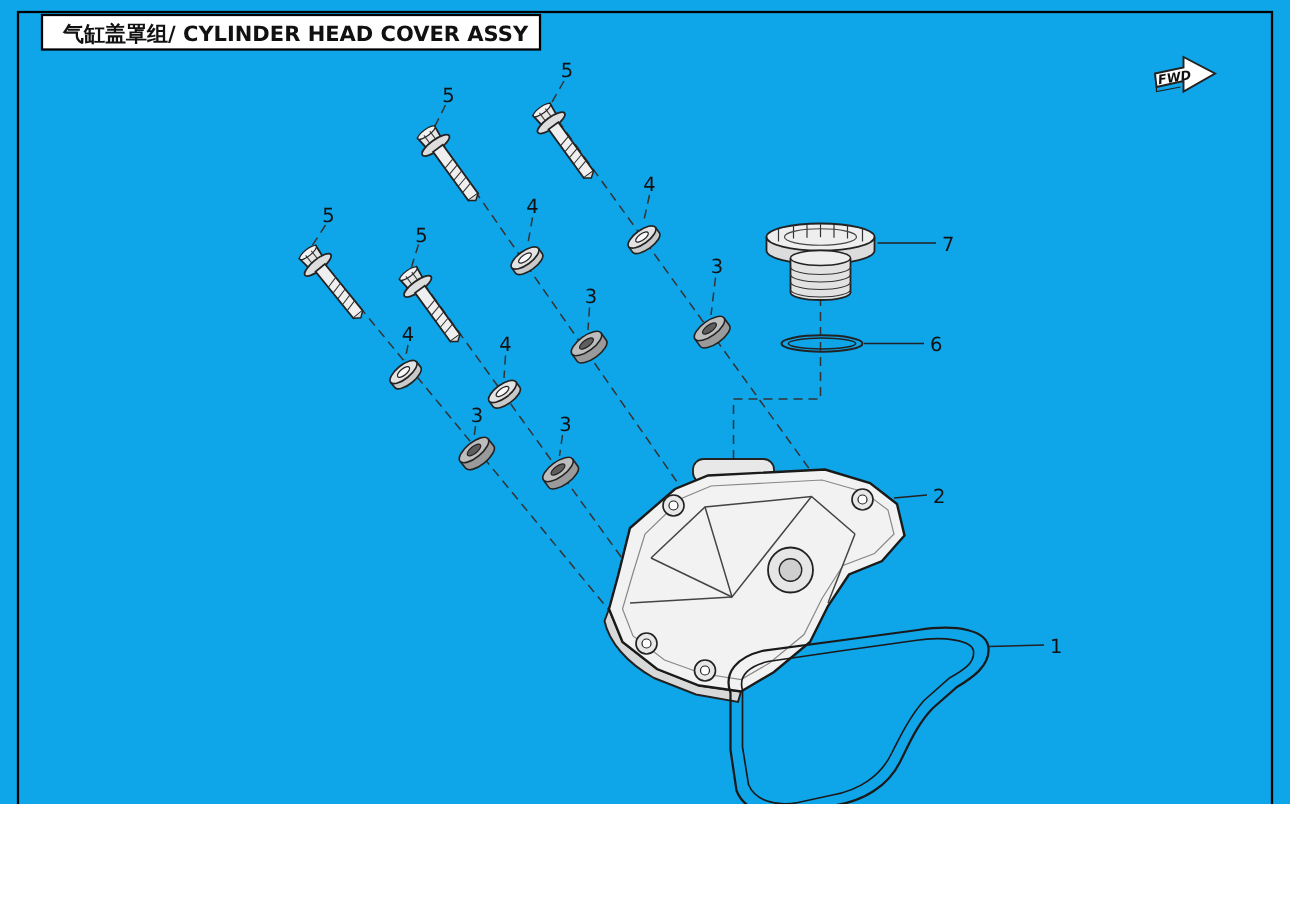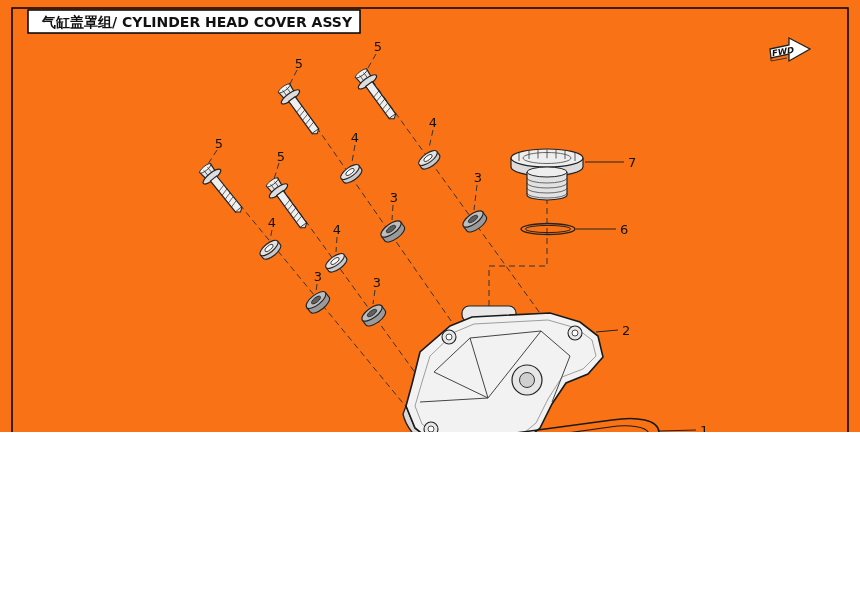--- a/index.html
+++ b/index.html
@@ -1,17 +1,17 @@
 <!DOCTYPE html>
 <html><head>
 <meta charset="utf-8">
 <style>
   html,body{margin:0;padding:0;background:#fff;}
   #stage{
-    position:relative;width:860px;height:432px;background:#f97316;
+    position:relative;width:860px;height:536px;background:#0ea5e9;
     font-family:"Liberation Sans","DejaVu Sans",sans-serif;
     overflow:hidden;
   }
   svg{display:block;}
   text{fill:#111;}
   .callout{font-size:13px;font-family:"DejaVu Sans","Liberation Sans",sans-serif;}
   .title-text{font-size:14px;font-weight:bold;font-family:"DejaVu Sans","Liberation Sans",sans-serif;}
   .fwd-text{font-size:8.5px;font-style:italic;font-weight:bold;font-family:"DejaVu Sans","Liberation Sans",sans-serif;}
   .outline{stroke:#1a1a1a;fill:none;}
   .dash{stroke:#333;stroke-width:1;fill:none;stroke-dasharray:6 4;}

